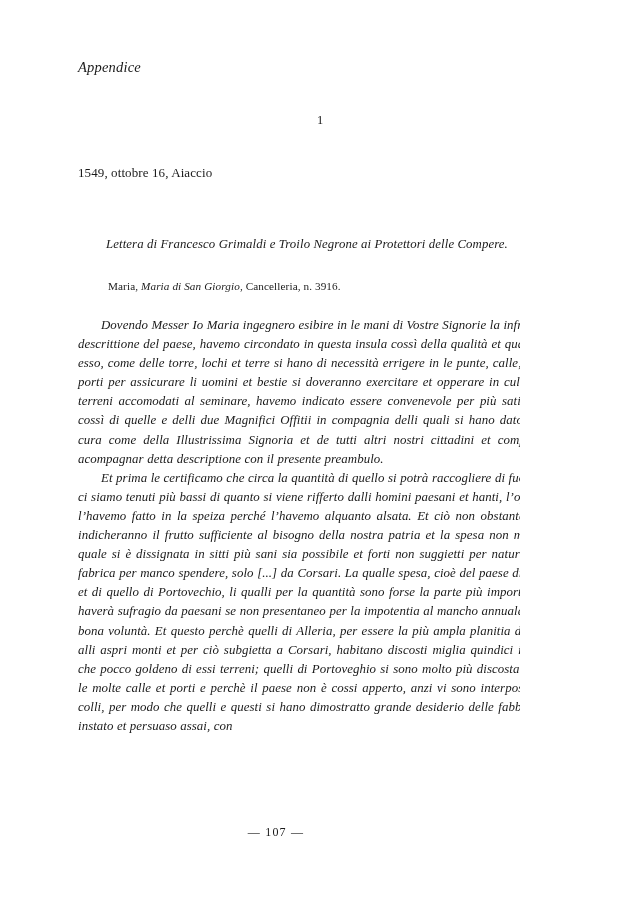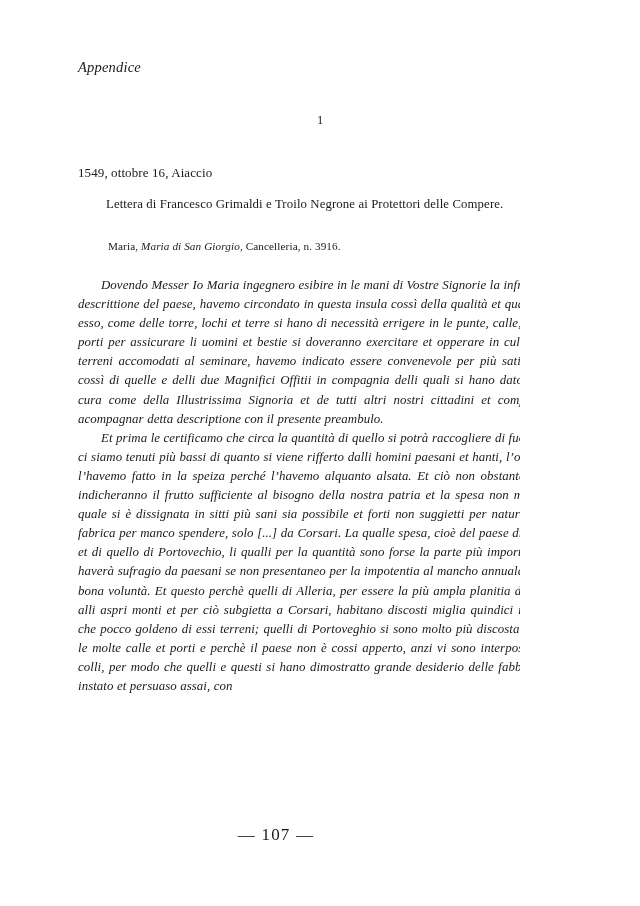--- a/index.html
+++ b/index.html
@@ -42,23 +42,24 @@
   }
 
   .doc-date {
     font-size: 13px;
     margin-top: 40px;
     line-height: 1;
     letter-spacing: 0.1px;
   }
 
   .doc-title {
+    font-style: italic;
     font-size: 12.8px;
     line-height: 19px;
-    margin-top: 16px;
+    margin-top: 56px;
     text-align: justify;
     text-indent: 28px;
     letter-spacing: 0.1px;
   }
 
   .archive-ref {
     font-size: 11.2px;
     line-height: 19px;
     margin-top: 23px;
     text-indent: 30px;
@@ -81,21 +82,21 @@
     word-spacing: 0.2px;
     font-style: italic;
   }
 
   .folio {
     position: absolute;
     left: 0;
     right: 0;
     top: 826px;
     text-align: center;
-    font-size: 17px;
+    font-size: 12px;
     line-height: 1;
     letter-spacing: 1.2px;
     margin-left: 32px;
   }
 </style>
 </head>
 <body>
 
 <div class="page">
 

